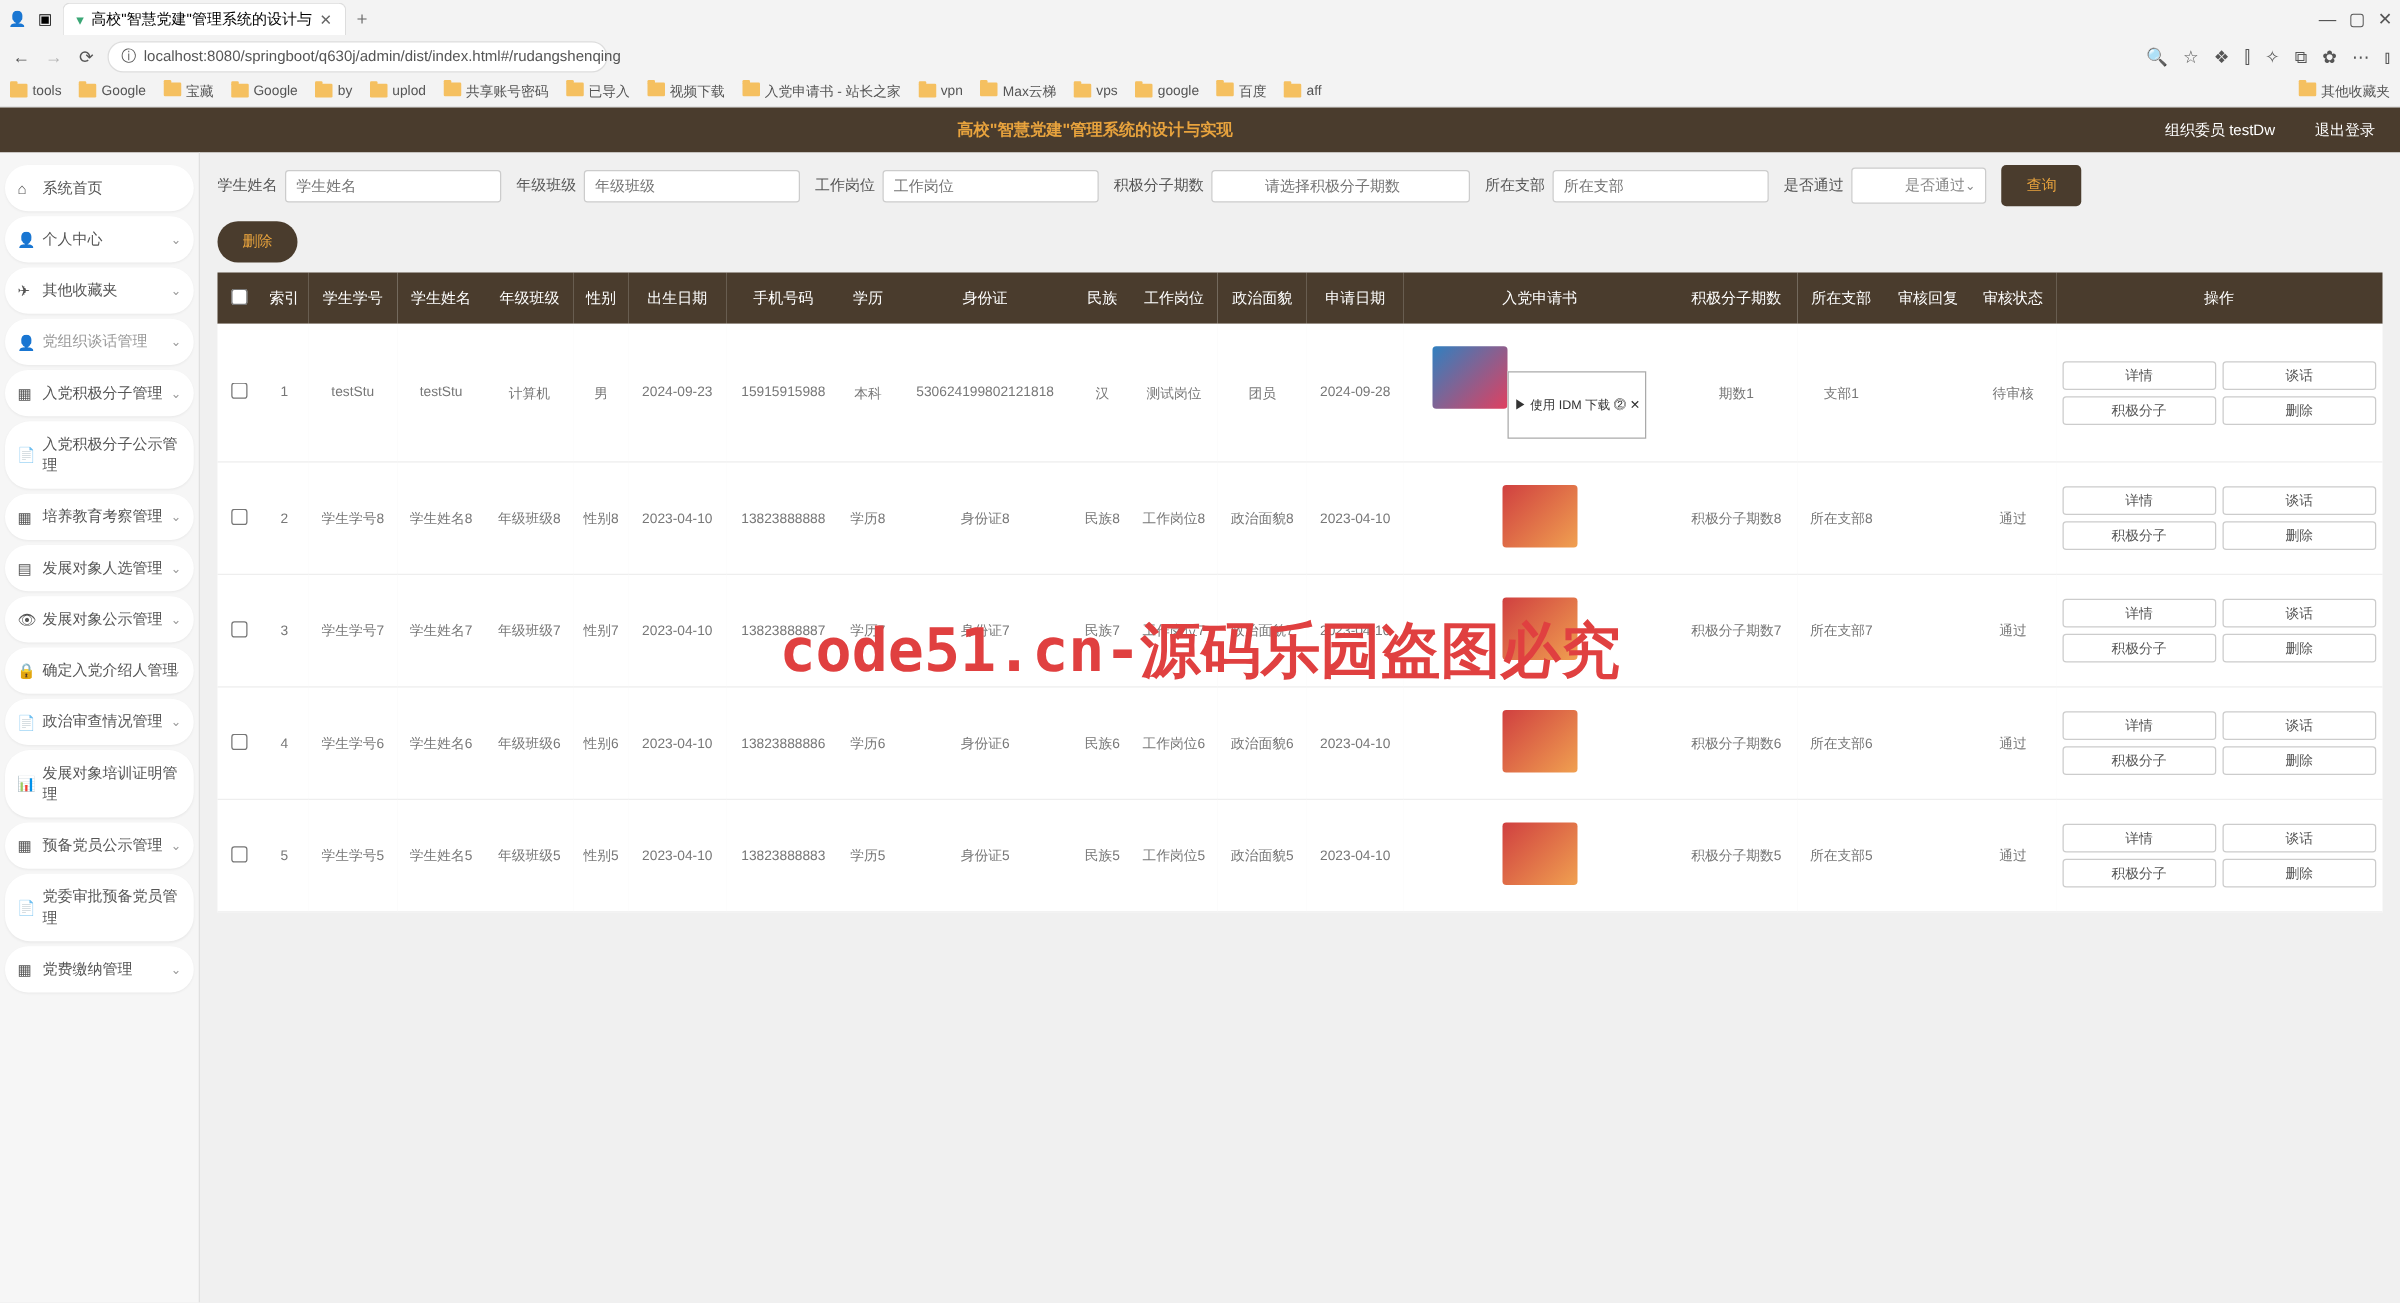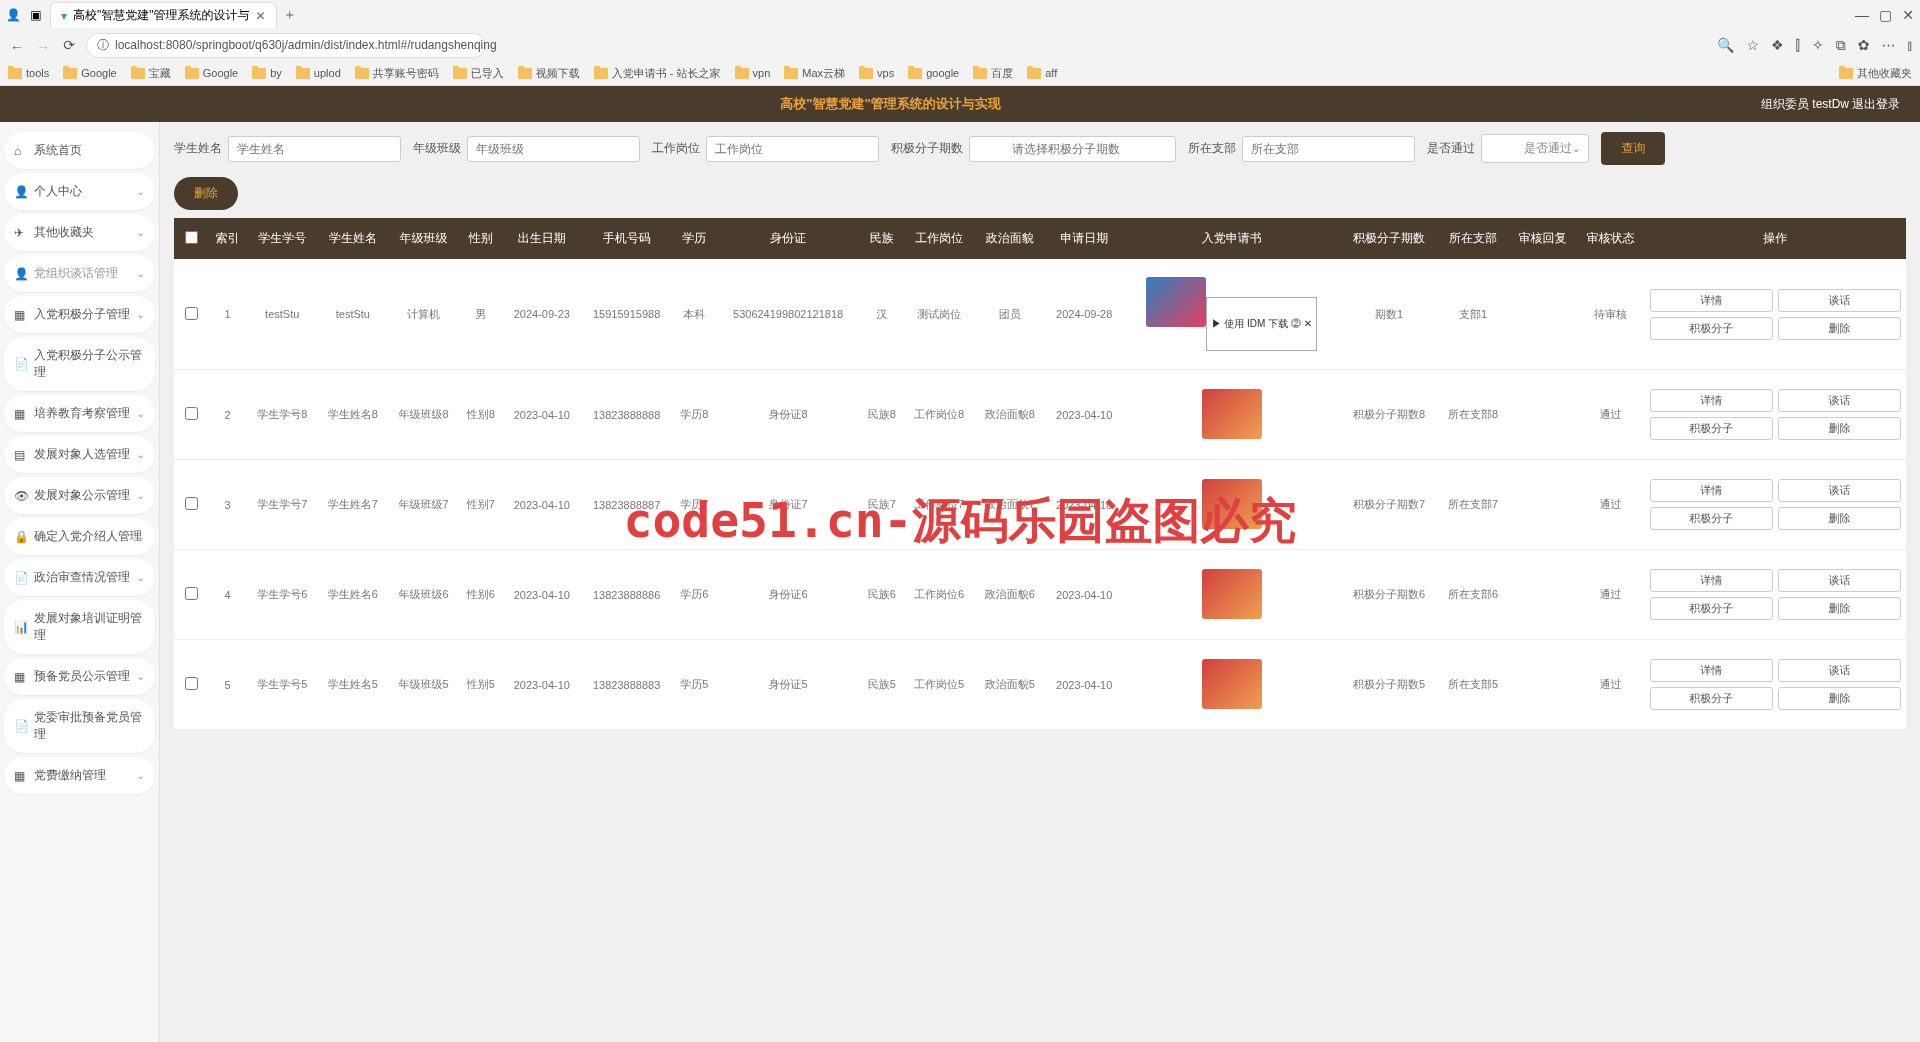--- a/index.html
+++ b/index.html
@@ -10,28 +10,28 @@
 .browser-top { height: 30px; display: flex; align-items: center; padding: 0 6px; gap: 6px; font-size: 12px; }
 .browser-icon { width: 16px; height: 16px; display: inline-flex; align-items: center; justify-content: center; }
 .tab { background: #fff; border-radius: 6px 6px 0 0; padding: 4px 10px; display: flex; align-items: center; gap: 6px; border: 1px solid #ddd; border-bottom: none; }
 .tab-close { font-size: 12px; color: #666; }
 .browser-controls { margin-left: auto; display: flex; gap: 10px; font-size: 14px; color: #555; }
 .addr-row { height: 30px; display: flex; align-items: center; padding: 0 8px; gap: 8px; }
 .nav-icon { width: 18px; height: 18px; color: #555; font-size: 14px; display: inline-flex; align-items: center; justify-content: center; }
 .addr-bar { flex: 1; background: #fff; border: 1px solid #ddd; border-radius: 16px; padding: 3px 10px; font-size: 12px; color: #555; max-width: 400px; display: flex; align-items: center; gap: 6px;}
 .addr-right { display: flex; gap: 12px; color: #555; font-size: 14px; margin-left: auto; }
 .bookmarks-row { height: 26px; display: flex; align-items: center; padding: 0 8px; gap: 14px; font-size: 11px; color: #555; }
-.bm { display: flex; align-items: center; gap: 4px; white-space: nowrap; }
+.bm { display: flex; align-items: flex-start; gap: 4px; white-space: nowrap; }
 .bm-right { margin-left: auto; }
 
 
 .app { position: relative; height: calc(1042px - 86px); }
 .app-header { background: #4a3c2d; height: 36px; display: flex; align-items: center; color: #e8a33d; font-size: 13px; font-weight: bold; padding: 0 20px; }
 .app-title { flex: 1; text-align: center; }
-.user-info { color: #fff; font-size: 12px; display: flex; gap: 3px; font-weight: normal; }
+.user-info { color: #fff; font-size: 12px; display: flex; gap: 32px; font-weight: normal; }
 
 .app-body { display: flex; height: calc(100% - 36px); }
 .sidebar { width: 160px; background: #f6f6f6; border-right: 1px solid #e0e0e0; overflow-y: auto; padding: 6px 4px; }
 .side-item { background: #fff; border-radius: 20px; margin: 4px 0; padding: 10px 10px; display: flex; align-items: center; gap: 6px; font-size: 12px; color: #555; box-shadow: 0 1px 2px rgba(0,0,0,0.05); position: relative; }
 .side-item.active { color: #999; }
 .side-chevron { position: absolute; right: 10px; color: #999; font-size: 10px; }
 .side-ico { width: 14px; height: 14px; display: inline-flex; }
 
 .main-area { flex: 1; background: #f0f0f0; overflow-y: auto; padding: 10px 14px; }
 .breadcrumb { background: #e8a33d; color: #333; border-radius: 18px; padding: 8px 16px; font-size: 12px; margin-bottom: 12px; }

